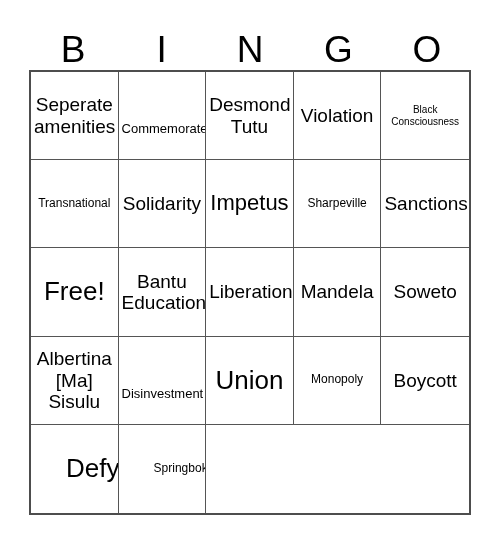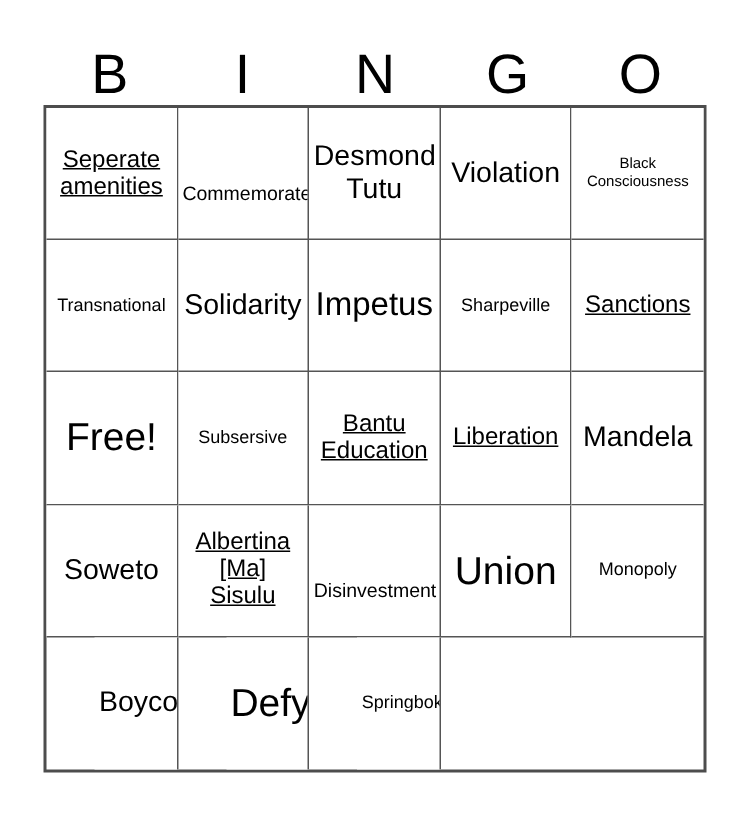--- a/index.html
+++ b/index.html
@@ -83,21 +83,21 @@
     white-space: pre-line;
     font-family: "Liberation Sans", sans-serif;
     color: #000000;
   }
 
   
   .fs-xs   { font-size: 10px; }
   .fs-s    { font-size: 13px; margin-top: 28px; }
   .fs-sm   { font-size: 12px; }
   .fs-m    { font-size: 12px; }
-  .fs-l    { font-size: 16px; text-decoration: underline; }
+  .fs-l    { font-size: 19px; }
   .fs-xl   { font-size: 19px; }
   .fs-xxl  { font-size: 22px; }
   .fs-huge { font-size: 26px; }
 </style>
 </head>
 <body>
 
 <div class="card">
 
   <div class="header-row">
@@ -142,23 +142,20 @@
     <div class="cell">
         <span class="cell-text fs-m">Sharpeville</span>
       </div>
     <div class="cell">
         <span class="cell-text fs-l">Sanctions</span>
       </div>
     <div class="cell">
         <span class="cell-text fs-huge">Free!</span>
       </div>
     <div class="cell">
-        <span class="cell-text fs-m">Subsersive</span>
-      </div>
-    <div class="cell">
         <span class="cell-text fs-l">Bantu
 Education</span>
       </div>
 
     <div class="cell">
         <span class="cell-text fs-l">Liberation</span>
       </div>
     <div class="cell">
         <span class="cell-text fs-xl">Mandela</span>
       </div>

